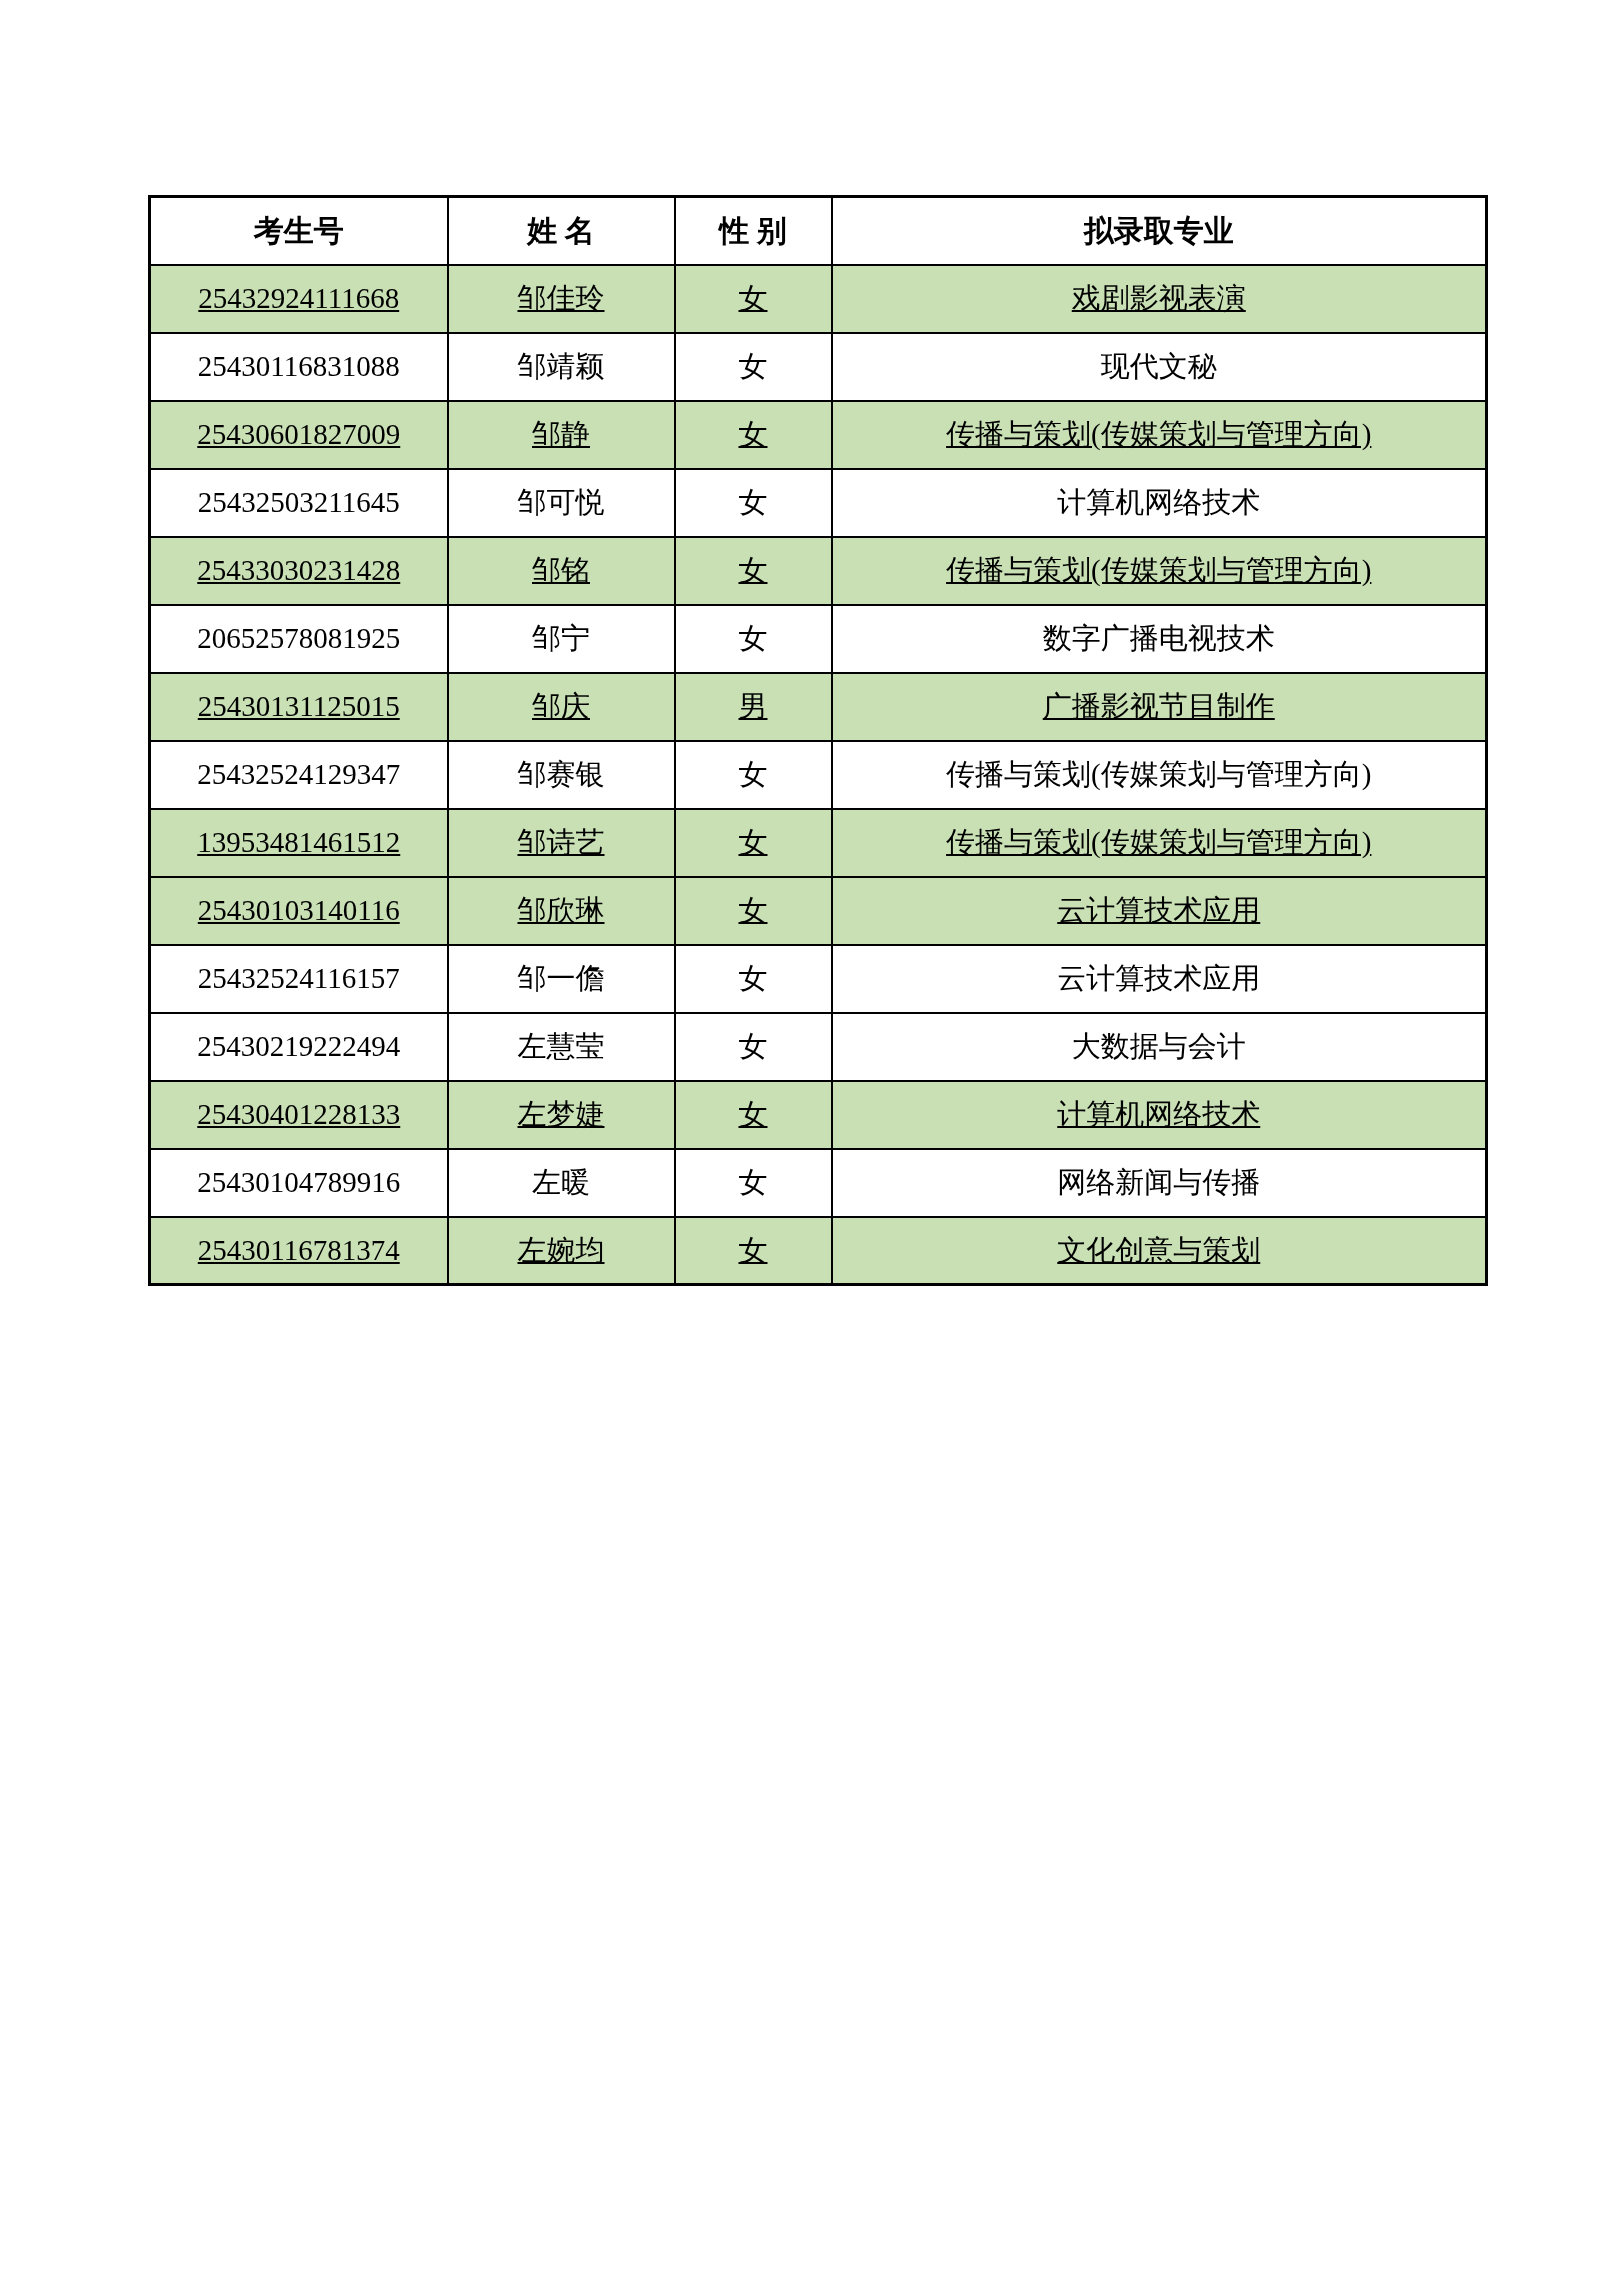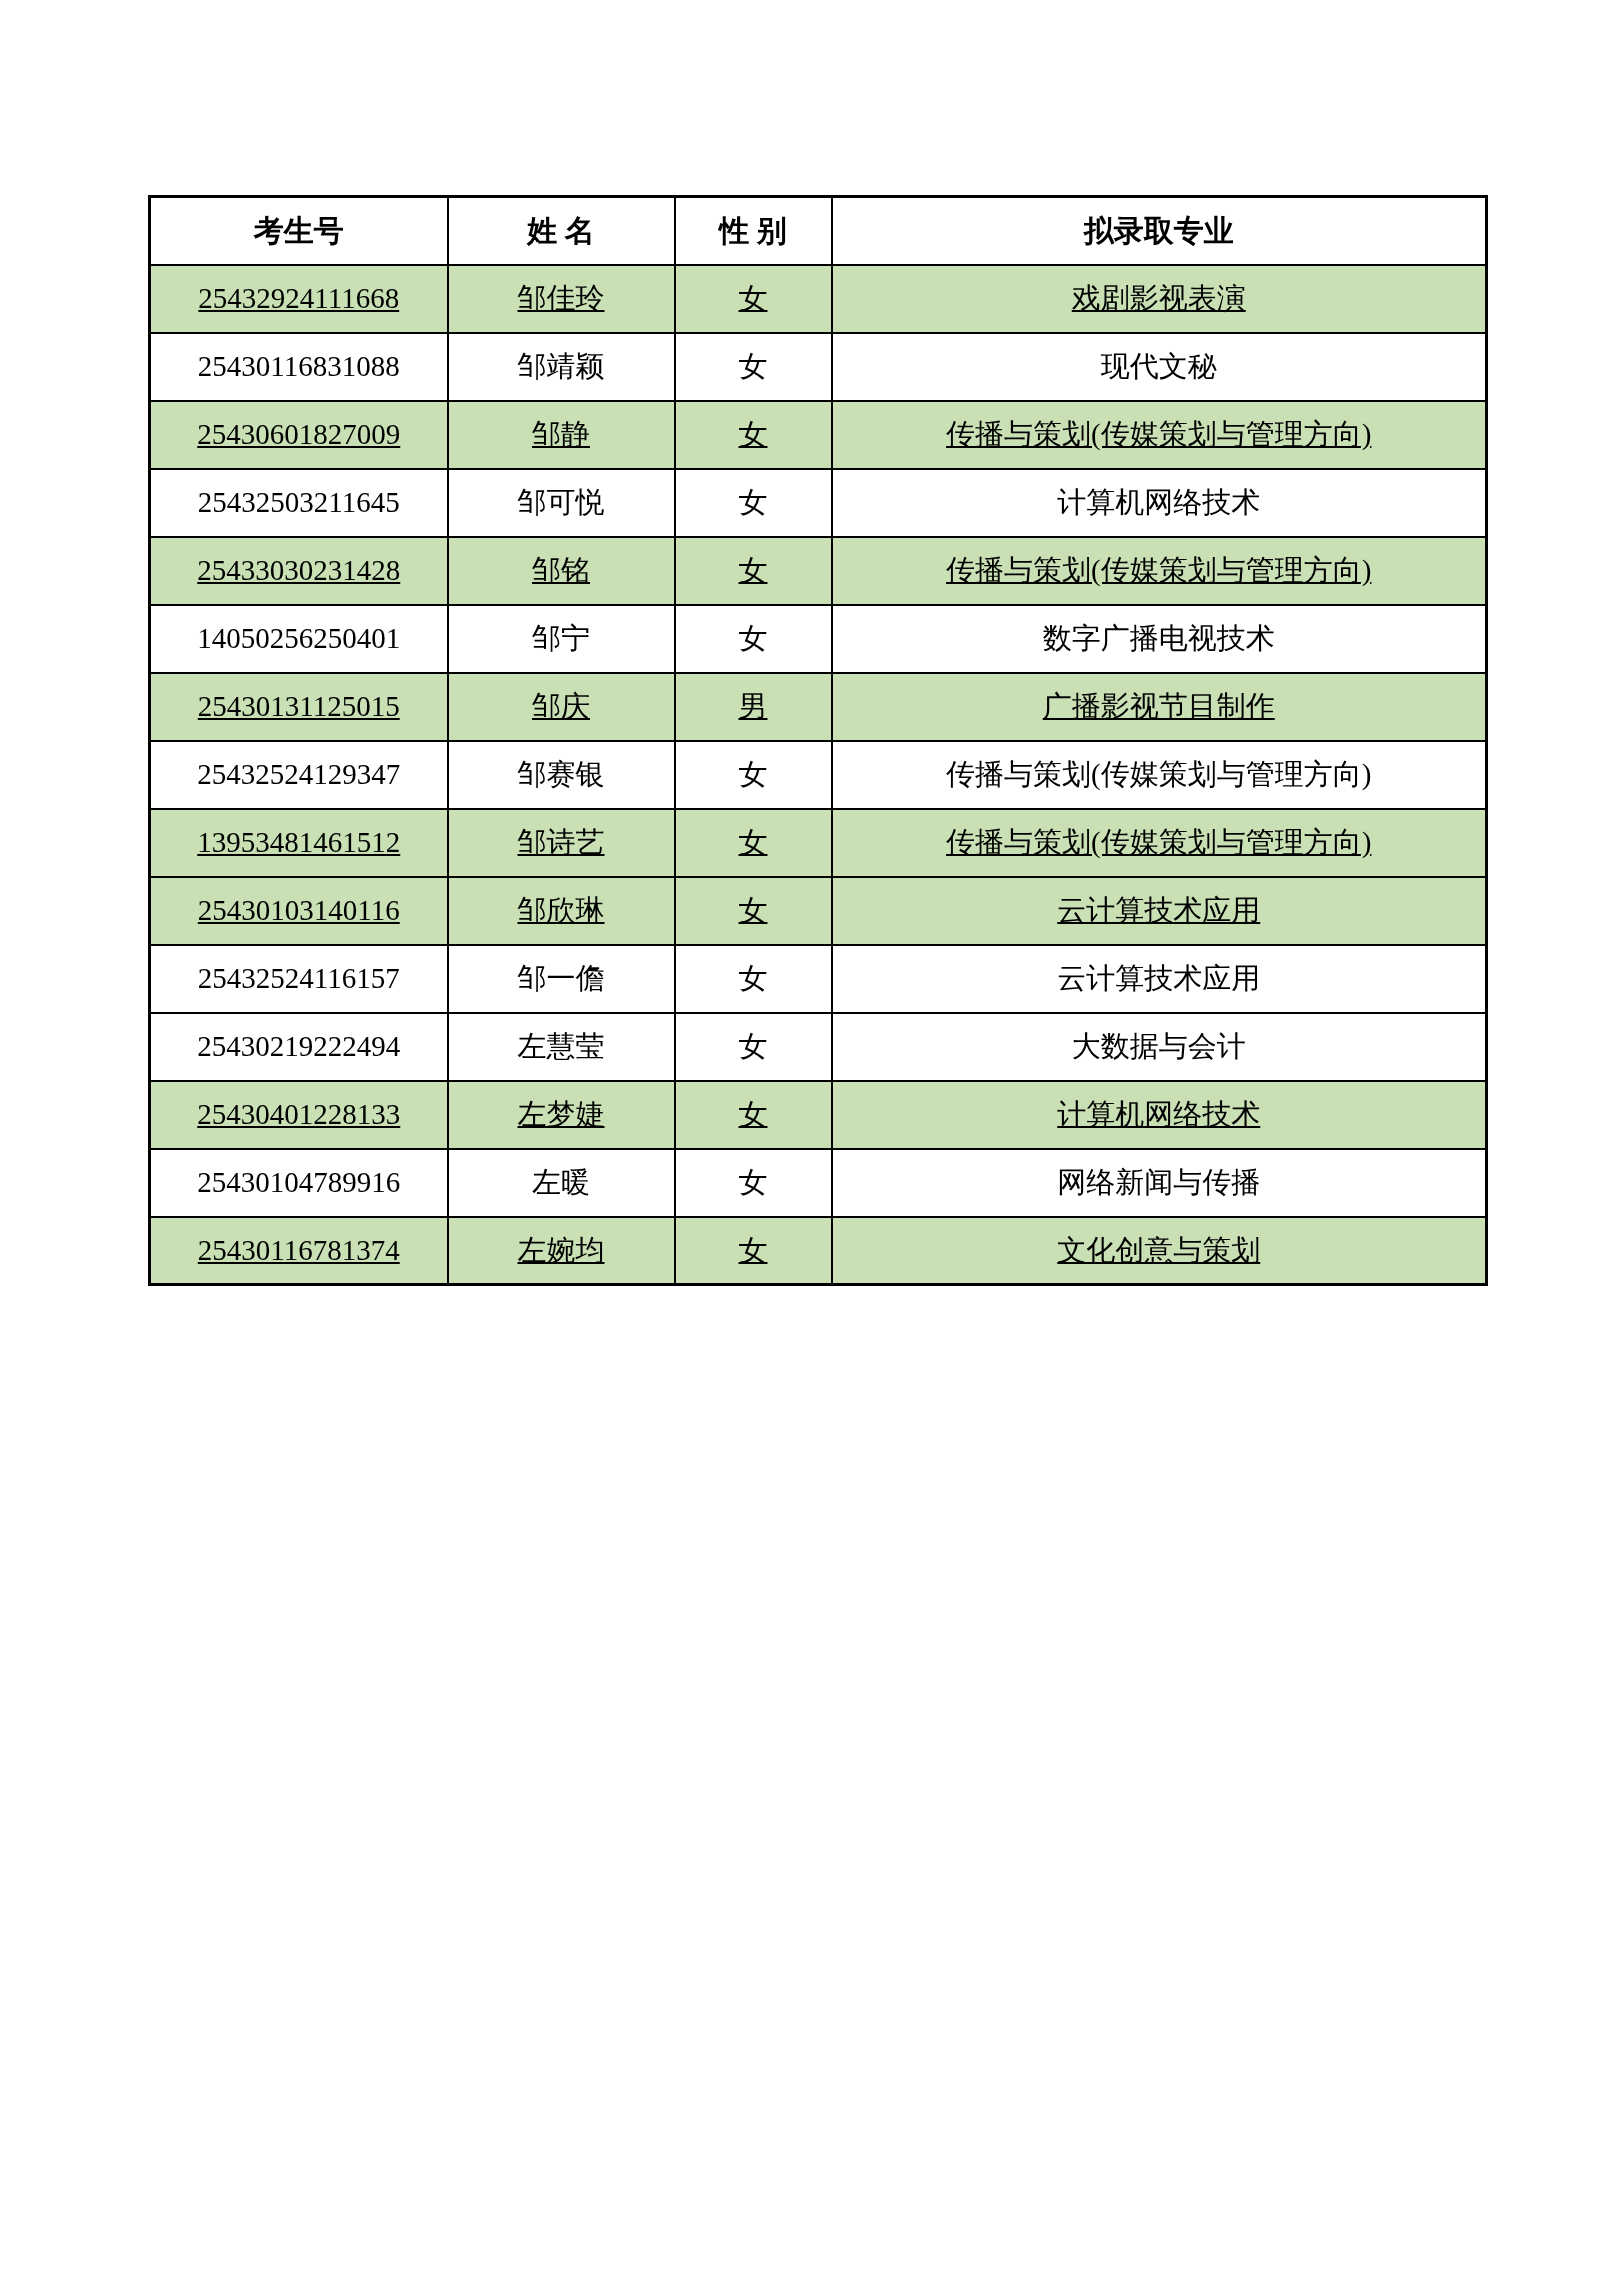--- a/index.html
+++ b/index.html
@@ -108,21 +108,21 @@
           <td>女</td>
           <td>计算机网络技术</td>
         </tr>
         <tr class="highlight">
           <td>25433030231428</td>
           <td>邹铭</td>
           <td>女</td>
           <td>传播与策划(传媒策划与管理方向)</td>
         </tr>
         <tr>
-          <td>14050256250401</td>
+          <td>20652578081925</td>
           <td>邹宁</td>
           <td>女</td>
           <td>数字广播电视技术</td>
         </tr>
         <tr class="highlight">
           <td>25430131125015</td>
           <td>邹庆</td>
           <td>男</td>
           <td>广播影视节目制作</td>
         </tr>

